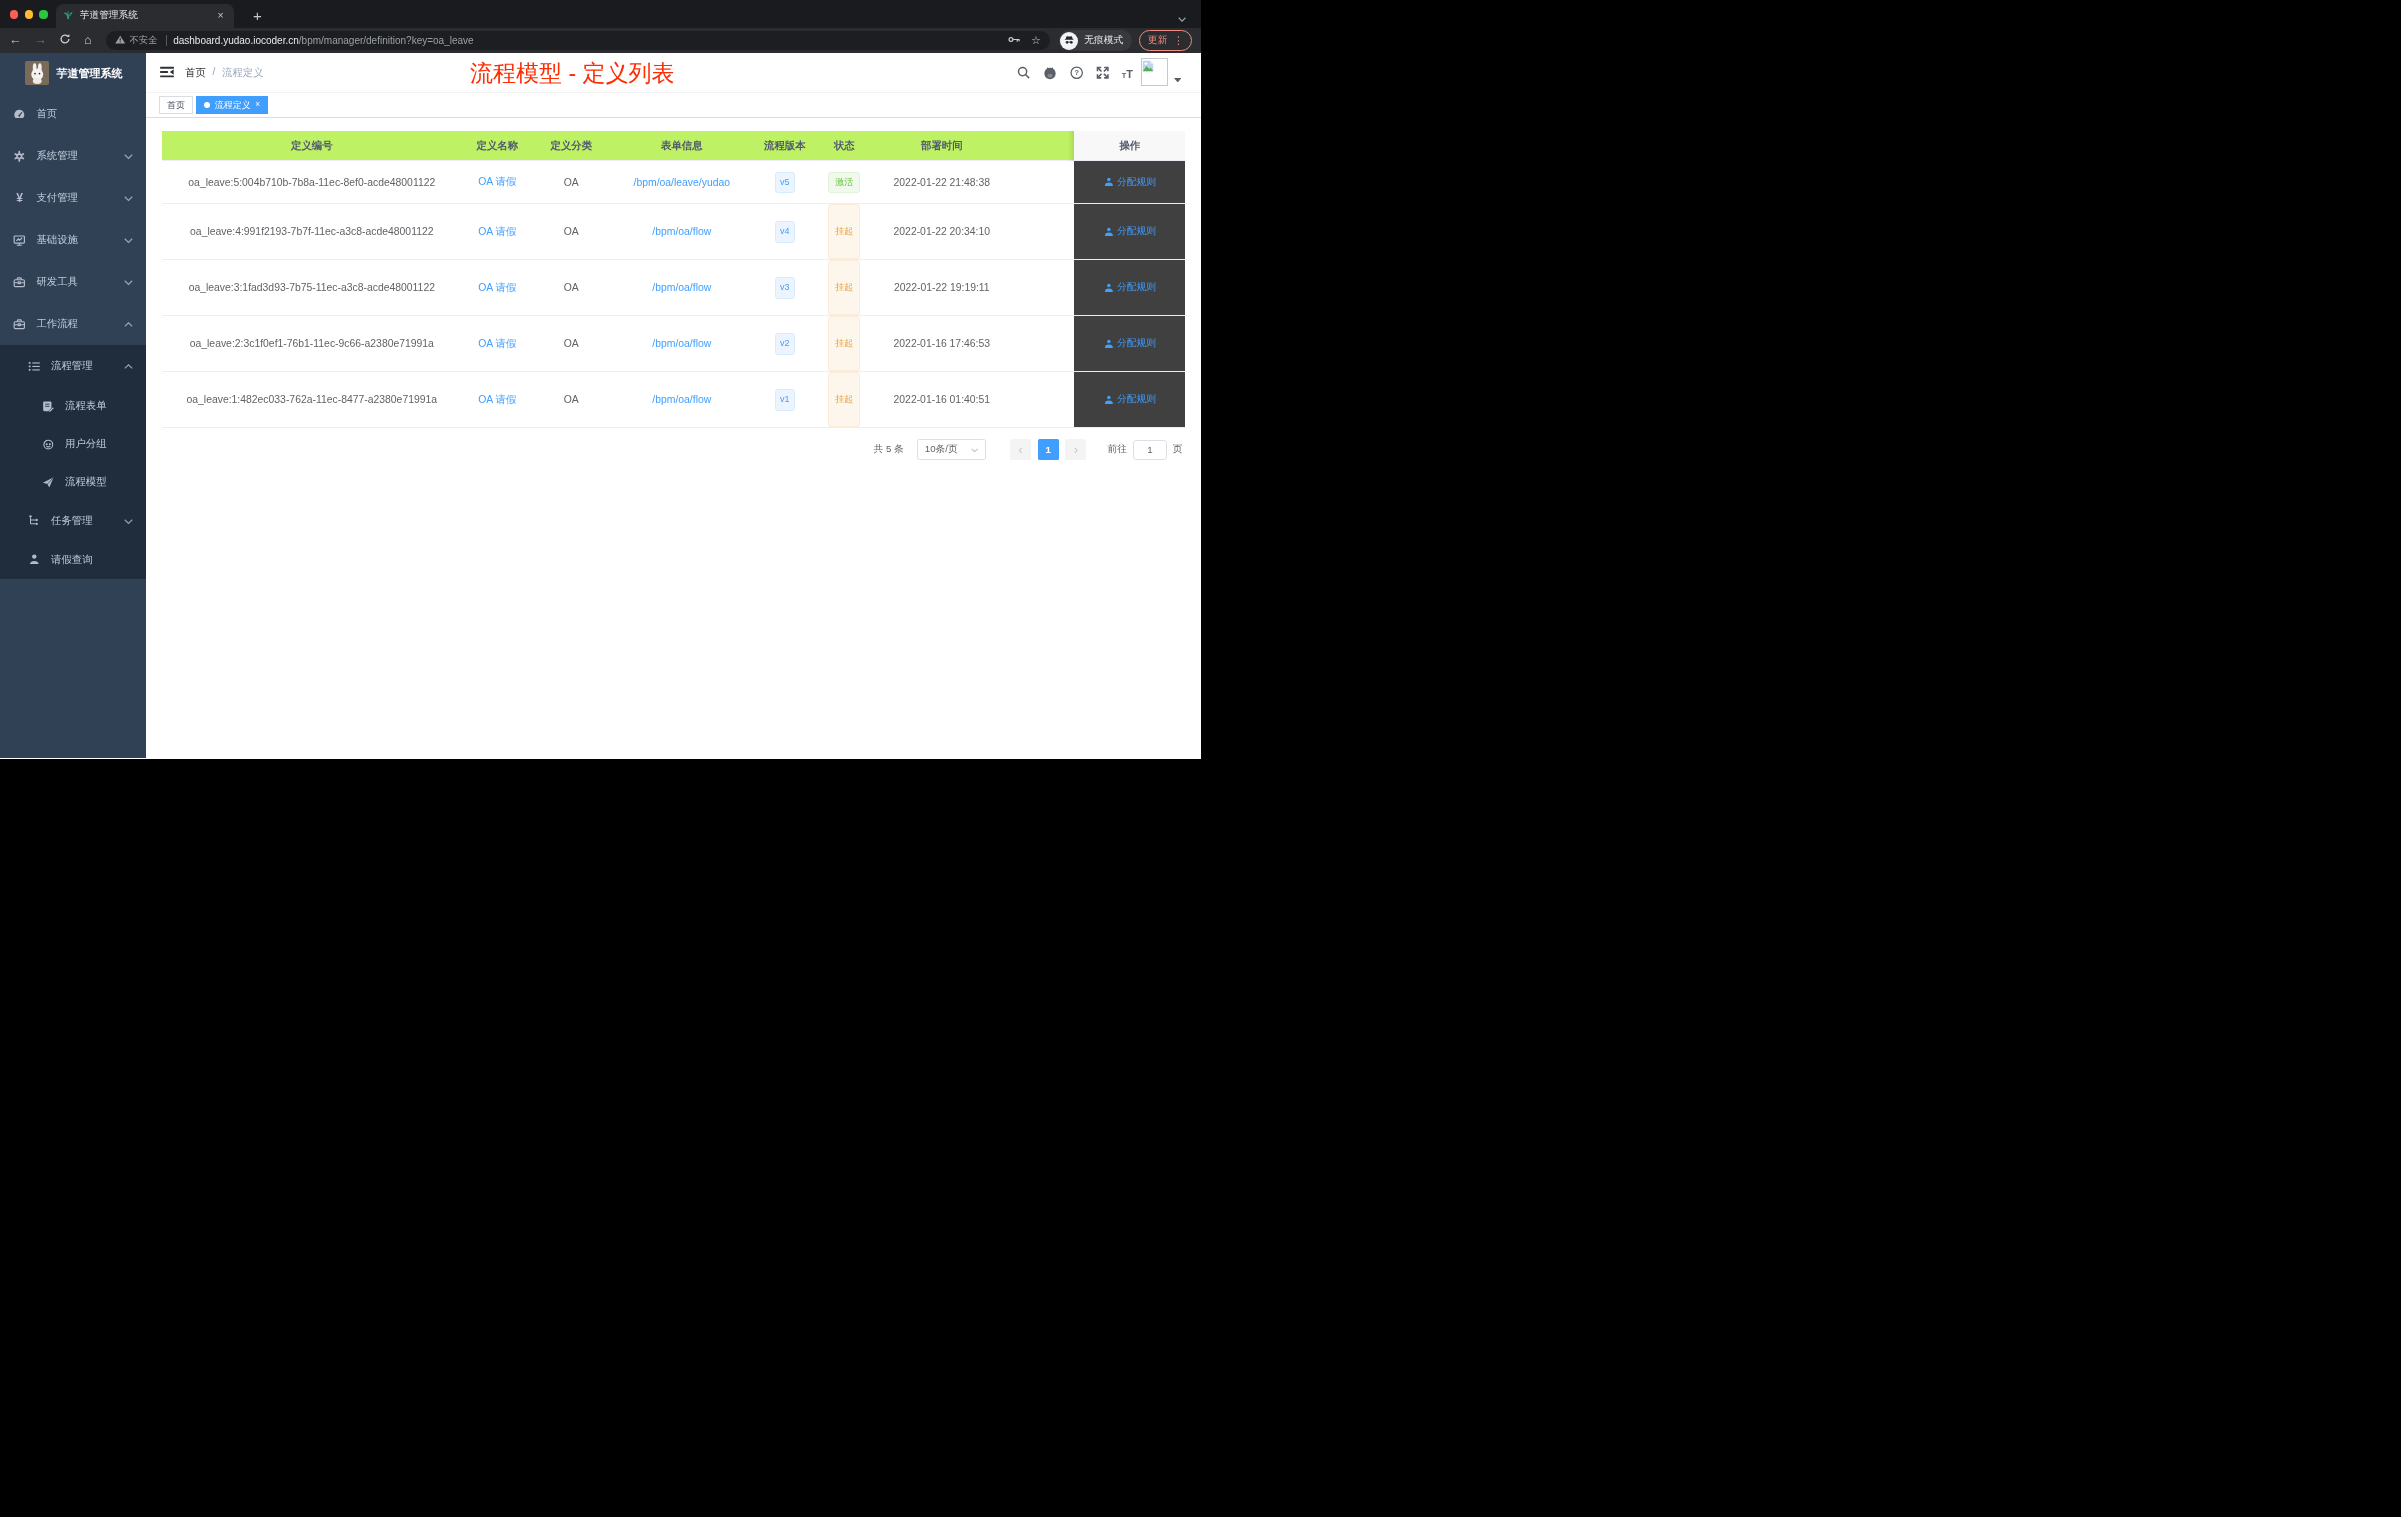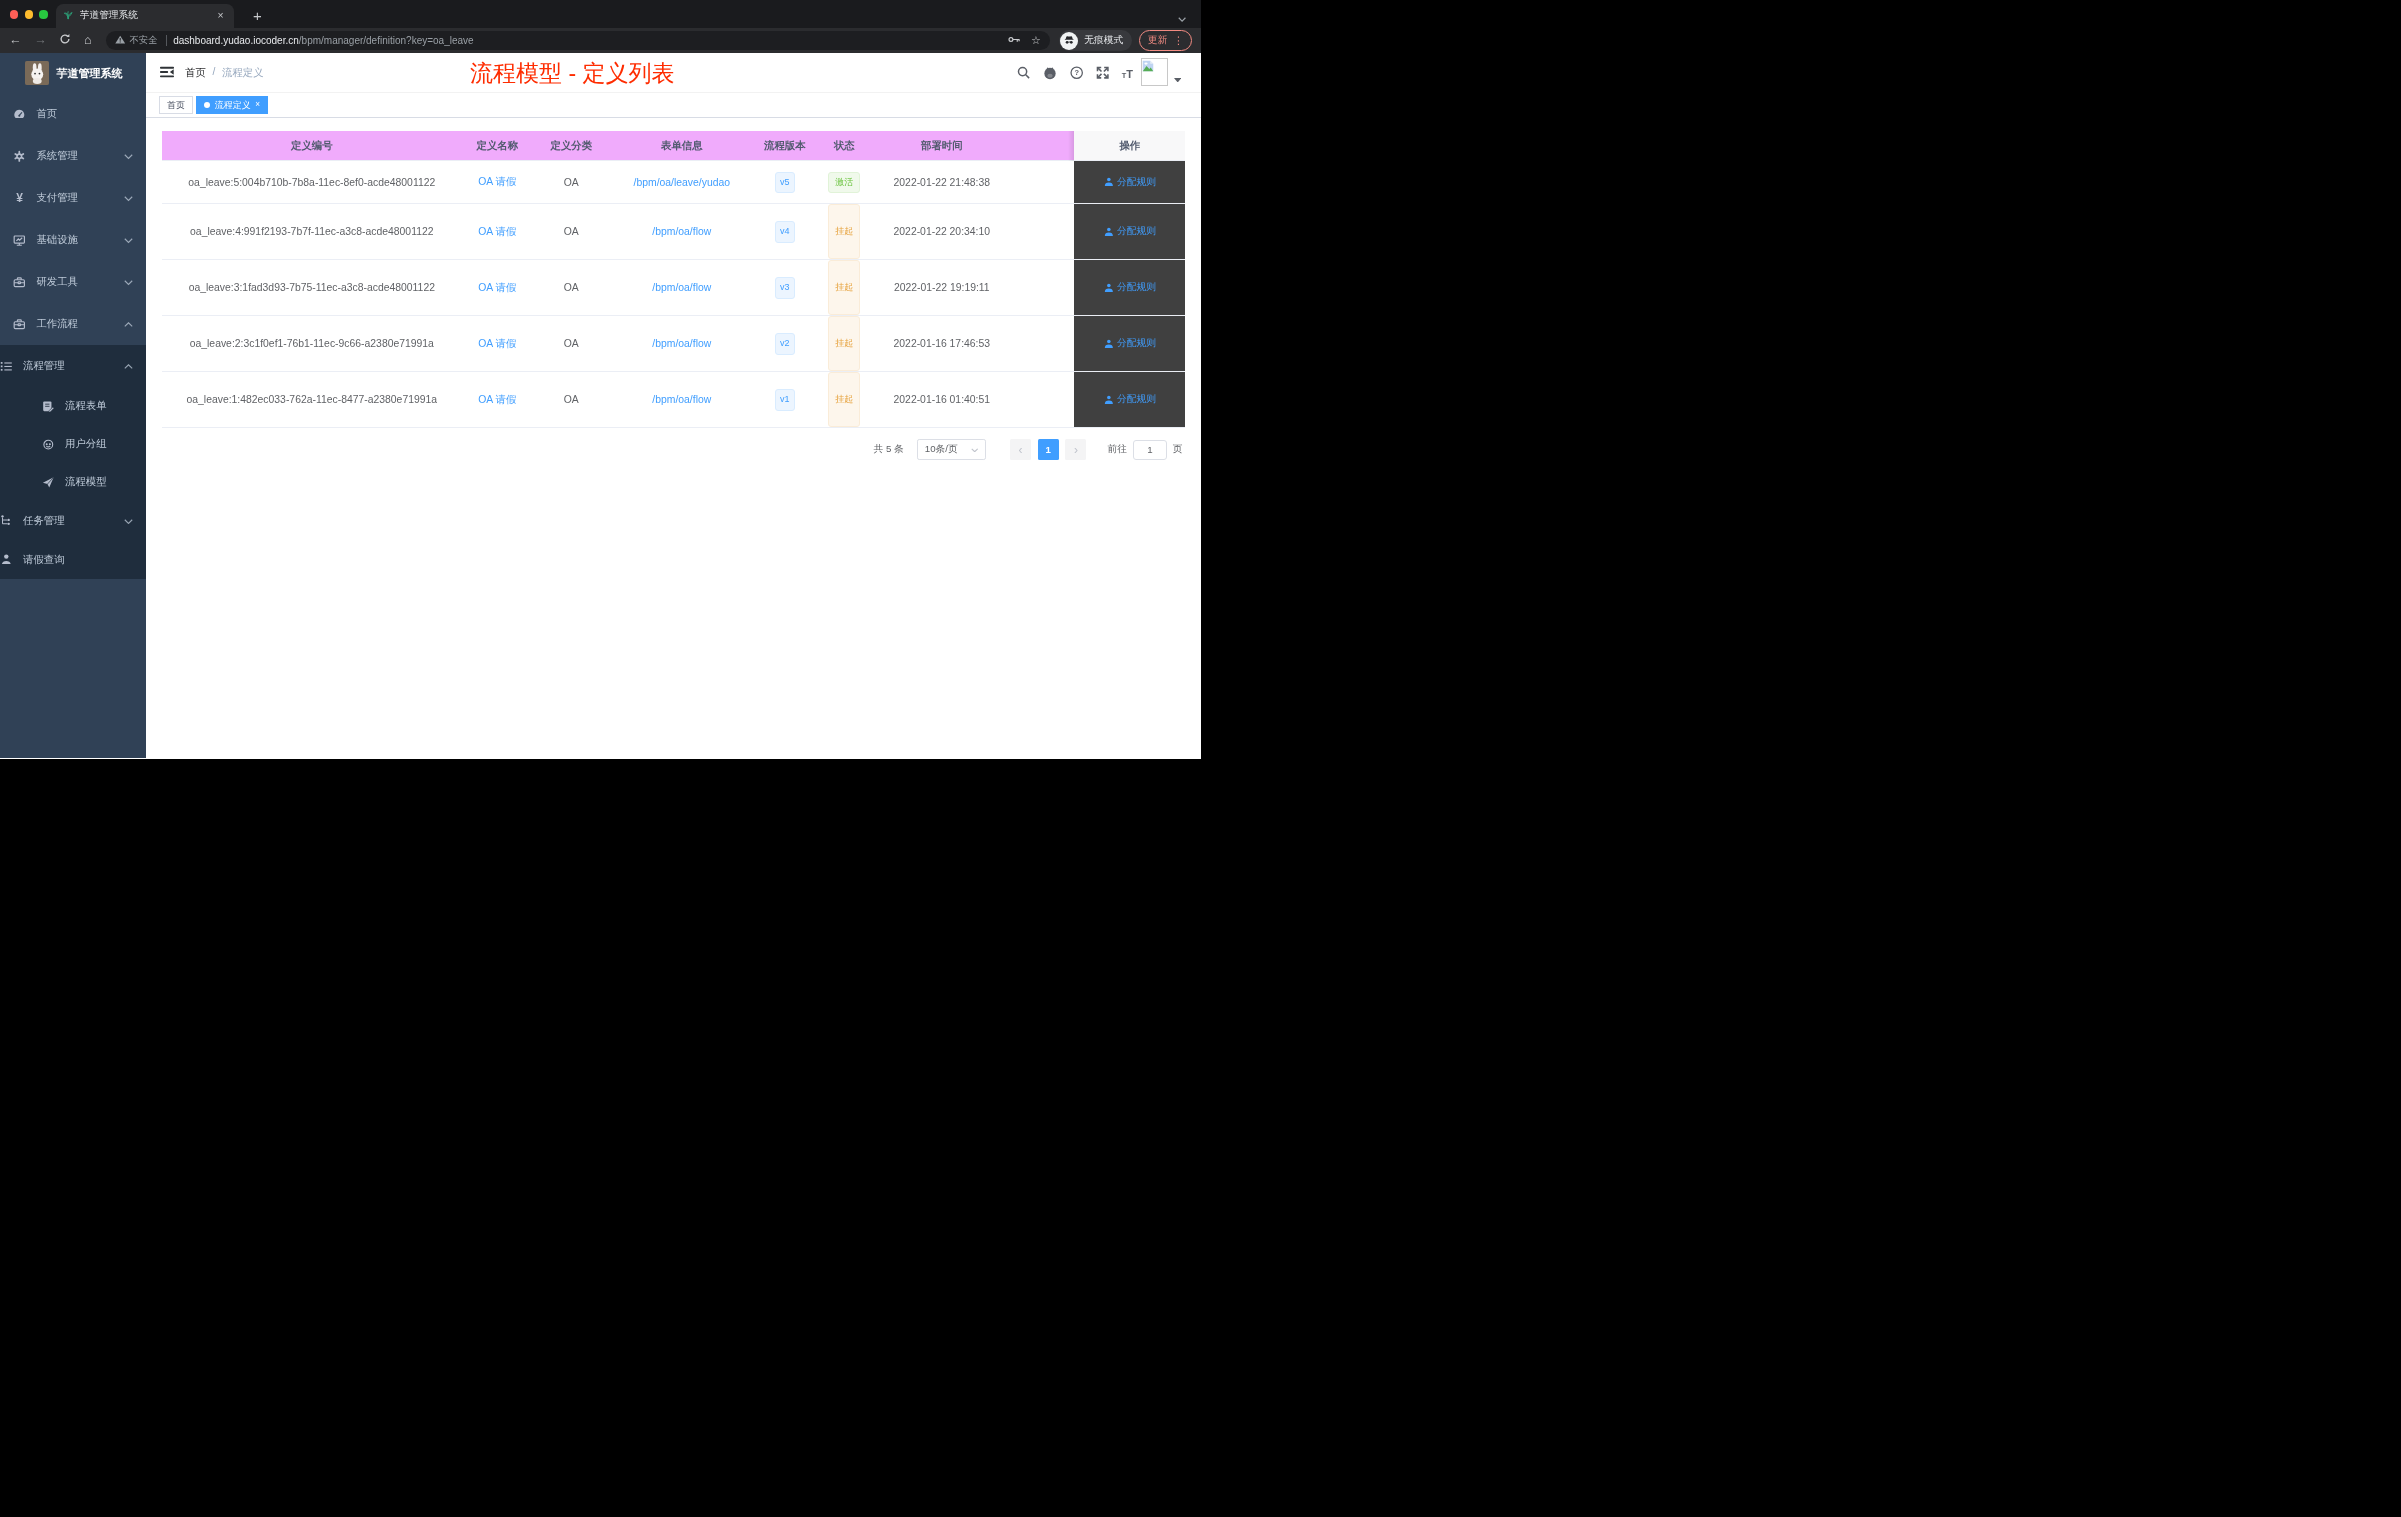--- a/index.html
+++ b/index.html
@@ -36,21 +36,21 @@
   
   .app{position:absolute;left:0;top:53px;width:100%;height:705px;display:flex;}
 
   
   .sidebar{width:146px;background:#304156;color:#BFCBD9;flex-shrink:0;overflow:hidden;}
   .logo{height:40px;display:flex;align-items:center;padding-left:24.5px;}
   .logo-img{width:24.5px;height:24.5px;border-radius:2.2px;overflow:hidden;background:#6b5b4e;flex-shrink:0;display:flex;align-items:center;justify-content:center;}
   .logo-title{color:#fff;font-weight:700;font-size:11px;margin-left:7.4px;white-space:nowrap;}
   .s-item{display:flex;align-items:center;position:relative;font-size:10.4px;cursor:pointer;}
   .lvl1{height:42px;padding-left:13.4px;}
-  .lvl2{height:42px;}
+  .lvl2{height:42px;padding-left:28px;}
   .lvl2.short{height:39px;}
   .lvl3{height:38px;padding-left:42px;}
   .s-ico{width:12.6px;height:12.6px;display:flex;align-items:center;justify-content:center;flex-shrink:0;}
   .s-label{margin-left:10.4px;white-space:nowrap;}
   .s-arrow{position:absolute;right:13.4px;opacity:.75;}
   .submenu{background:#1F2D3D;}
   .yen{font-size:12px;font-weight:700;color:#B4BCCC;line-height:1;}
 
   
   .main{flex:1;background:#fff;display:flex;flex-direction:column;position:relative;min-width:0;}
@@ -68,21 +68,21 @@
   .nav-caret{position:absolute;right:20px;top:18px;}
 
   .tagsbar{height:26px;border-bottom:0.7px solid #D8DCE5;border-top:0.7px solid #F2F2F2;display:flex;align-items:center;padding-left:13.4px;gap:3.7px;background:#fff;flex-shrink:0;box-sizing:border-box;}
   .tag{height:18.6px;border:0.7px solid #D8DCE5;background:#fff;color:#495060;font-size:9px;display:flex;align-items:center;padding:0 6.7px;box-sizing:border-box;cursor:pointer;}
   .tag.active{background:#409EFF;border-color:#409EFF;color:#fff;}
   .tag-dot{width:6px;height:6px;border-radius:50%;background:#fff;margin-right:4.5px;}
   .tag-close{margin-left:4.5px;font-size:8.2px;line-height:1;}
 
   .content{flex:1;padding:13.4px 16.3px 0;position:relative;}
   table{width:100%;border-collapse:collapse;table-layout:fixed;}
-  th{height:29px;background:#f0abfc;color:#515A6E;font-size:10.4px;font-weight:600;text-align:center;padding:0;border-bottom:0.7px solid #EBEEF5;}
+  th{height:29px;background:#bef264;color:#515A6E;font-size:10.4px;font-weight:600;text-align:center;padding:0;border-bottom:0.7px solid #EBEEF5;}
   td{height:42px;border-bottom:0.7px solid #EBEEF5;font-size:10.4px;color:#606266;text-align:center;padding:0;white-space:nowrap;overflow:hidden;}
   .link{color:#409EFF;cursor:pointer;}
   .op{position:relative;background:#404040;}
   th.op{background:#F8F8F9;}
   .op::before{content:"";position:absolute;top:0;left:-6.7px;width:6.7px;height:calc(100% + 0.7px);background:linear-gradient(to left, rgba(0,0,0,0.10), rgba(0,0,0,0));pointer-events:none;}
   .chip{display:inline-block;font-size:9px;line-height:1;border-radius:3px;border:0.7px solid transparent;}
   .chip-ver{color:#409EFF;background:#ECF5FF;border-color:#D9ECFF;padding:5.2px 4.5px;}
   .chip-success{color:#67C23A;background:#F0F9EB;border-color:#E1F3D8;padding:5.2px 6px;}
   .chip-warning{color:#E6A23C;background:#FDF6EC;border-color:#FAECD8;padding:22px 6px;}
   .action{display:inline-flex;align-items:center;gap:3.7px;font-size:9.7px;color:#409EFF;cursor:pointer;}

